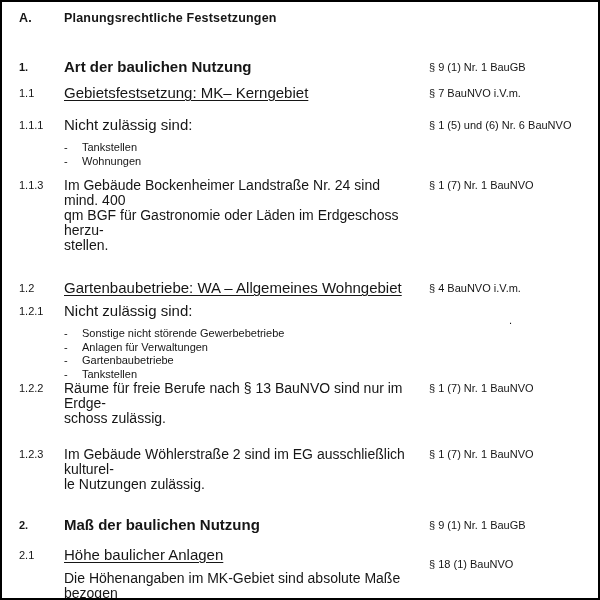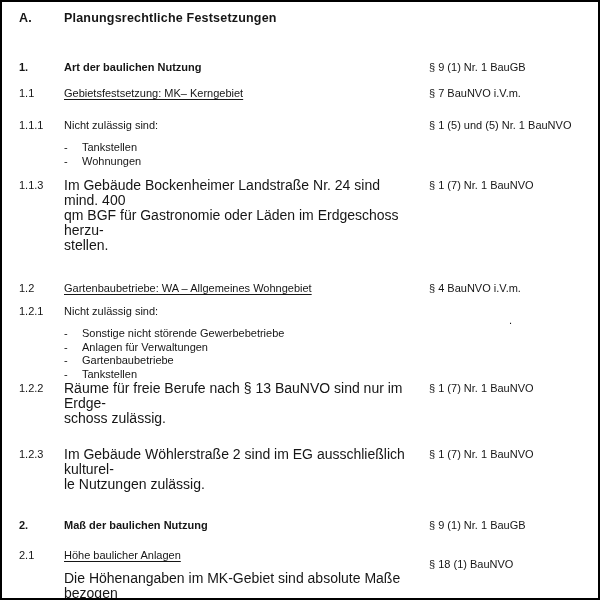--- a/index.html
+++ b/index.html
@@ -7,21 +7,21 @@
     width:600px;height:600px;box-sizing:border-box;
     background:#ffffff;border:2px solid #000000;
     padding:8px 14px 0 17px;overflow:hidden;
     font-family:"Liberation Sans",sans-serif;color:#161616;
     -webkit-font-smoothing:antialiased;
   }
   .row{display:flex;align-items:flex-start;}
   .num{flex:0 0 45px;font-size:11px;line-height:14px;}
   .content{flex:0 0 353px;}
   .refcol{flex:1 1 auto;padding-left:12px;font-size:11px;line-height:14px;white-space:nowrap;}
-  .heading{font-size:11px;line-height:14px;}
+  .heading{font-size:15px;line-height:14px;}
   .bold{font-weight:700;}
   .underline{text-decoration:underline;text-underline-offset:2px;text-decoration-thickness:1px;}
   .body-text{font-size:14px;line-height:15px;white-space:pre-line;}
   .bullets{margin-top:9px;}
   .bullet{display:flex;font-size:11px;line-height:13.5px;}
   .dash{flex:0 0 18px;}
   .title-row .num,.title-row .title{font-size:12.5px;font-weight:700;line-height:16px;letter-spacing:0.2px;}
   #r0{margin-top:34px}
   #r1{margin-top:12px}
   #r2{margin-top:18px}
@@ -69,21 +69,21 @@
       <div class="bullet">
           <span class="dash">-</span>
           <span>Tankstellen</span>
         </div>
       <div class="bullet">
           <span class="dash">-</span>
           <span>Wohnungen</span>
         </div>
     </div>
   </div>
-  <div class="refcol">§ 1 (5) und (5) Nr. 1 BauNVO</div>
+  <div class="refcol">§ 1 (5) und (6) Nr. 6 BauNVO</div>
 </div>
 
 <div class="row" id="r3">
   <div class="num">1.1.3</div>
   <div class="content">
       <div class="body-text">Im Gebäude Bockenheimer Landstraße Nr. 24 sind mind. 400
 qm BGF für Gastronomie oder Läden im Erdgeschoss herzu-
 stellen.</div>
     </div>
   <div class="refcol">§ 1 (7) Nr. 1 BauNVO</div>

